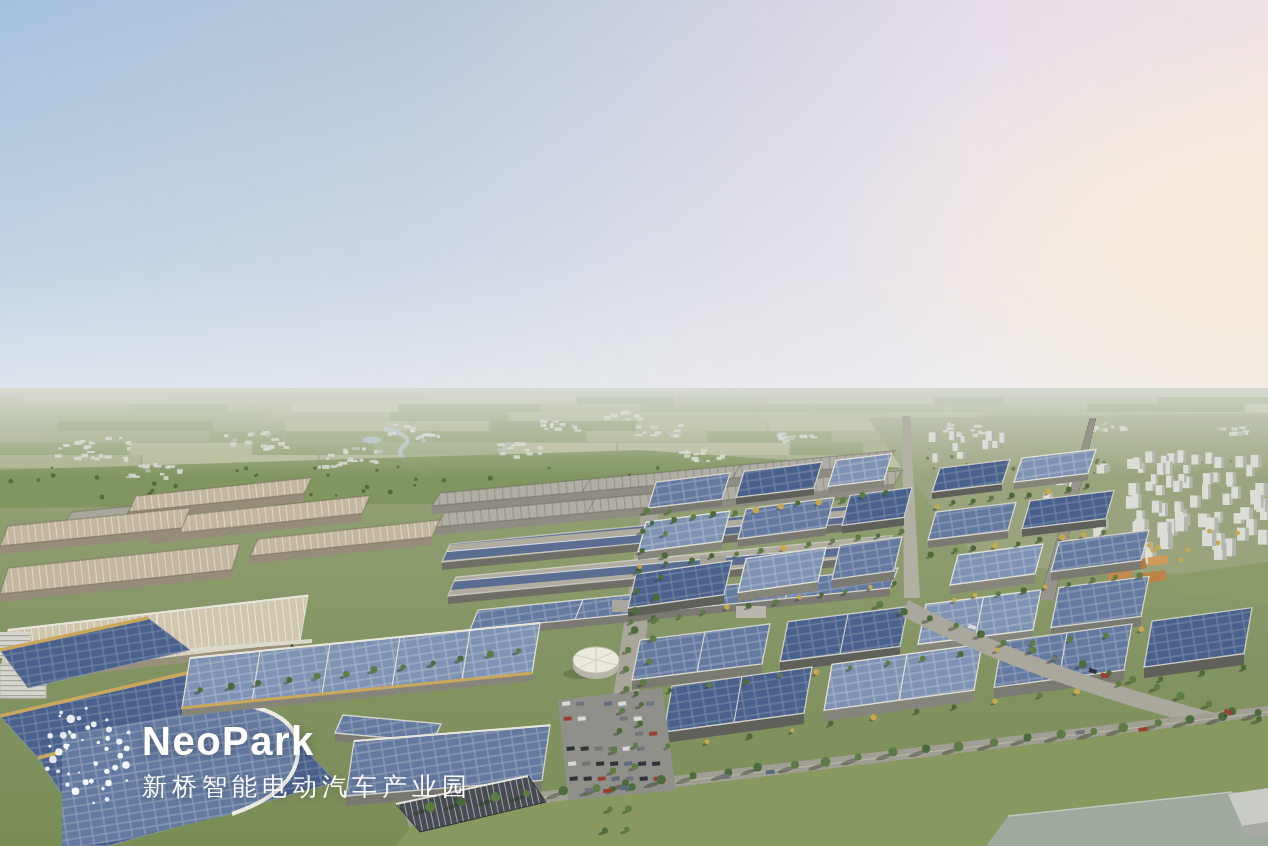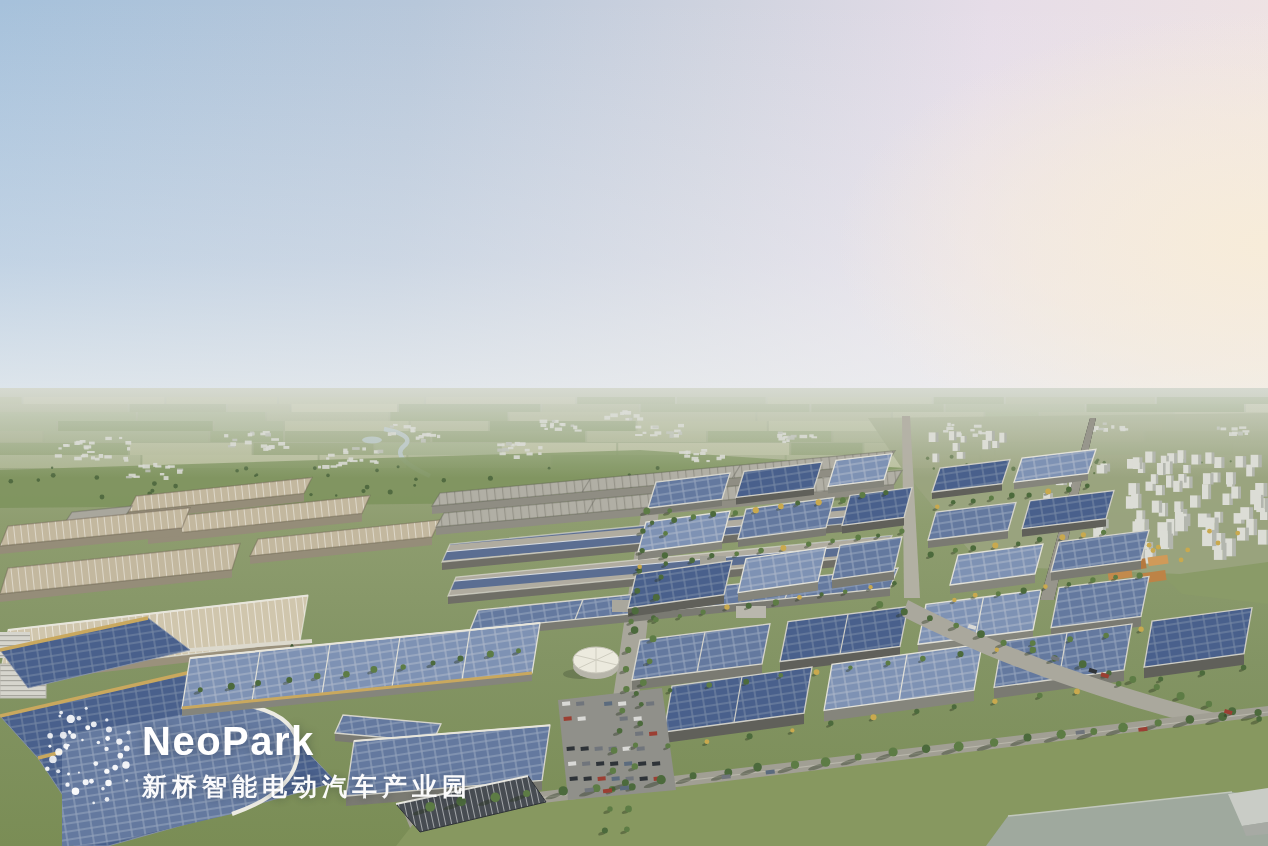--- a/index.html
+++ b/index.html
@@ -15,21 +15,21 @@
                rgba(238,240,240,.8) 96%);}
   .sky .glow{position:absolute;inset:0;
     background:radial-gradient(ellipse 620px 330px at 100% 58%,var(--c-sky-warm,#f7ecd9) 0%,
                rgba(247,236,217,.55) 38%,rgba(247,236,217,0) 70%);}
   .land{position:absolute;left:0;top:0;}
   
   .logo{position:absolute;left:34px;top:702px;display:flex;align-items:flex-start;color:#fff;}
   .logo .mark{width:104px;height:104px;flex:0 0 auto;}
   .logo .words{margin-left:4px;padding-top:18px;text-shadow:0 1px 8px rgba(20,30,40,.35);}
   .logo .name{font-size:40px;font-weight:bold;letter-spacing:1.5px;line-height:1.05;}
-  .logo .sub{margin-top:8px;font-size:25px;font-weight:700;letter-spacing:5px;opacity:.97;}
+  .logo .sub{margin-top:8px;font-size:25px;font-weight:400;letter-spacing:5px;opacity:.97;}
 </style>
 </head>
 <body>
 
 <div class="stage">
   <div class="sky">
     <div class="vert"></div>
     <div class="glow"></div>
   </div>
 

